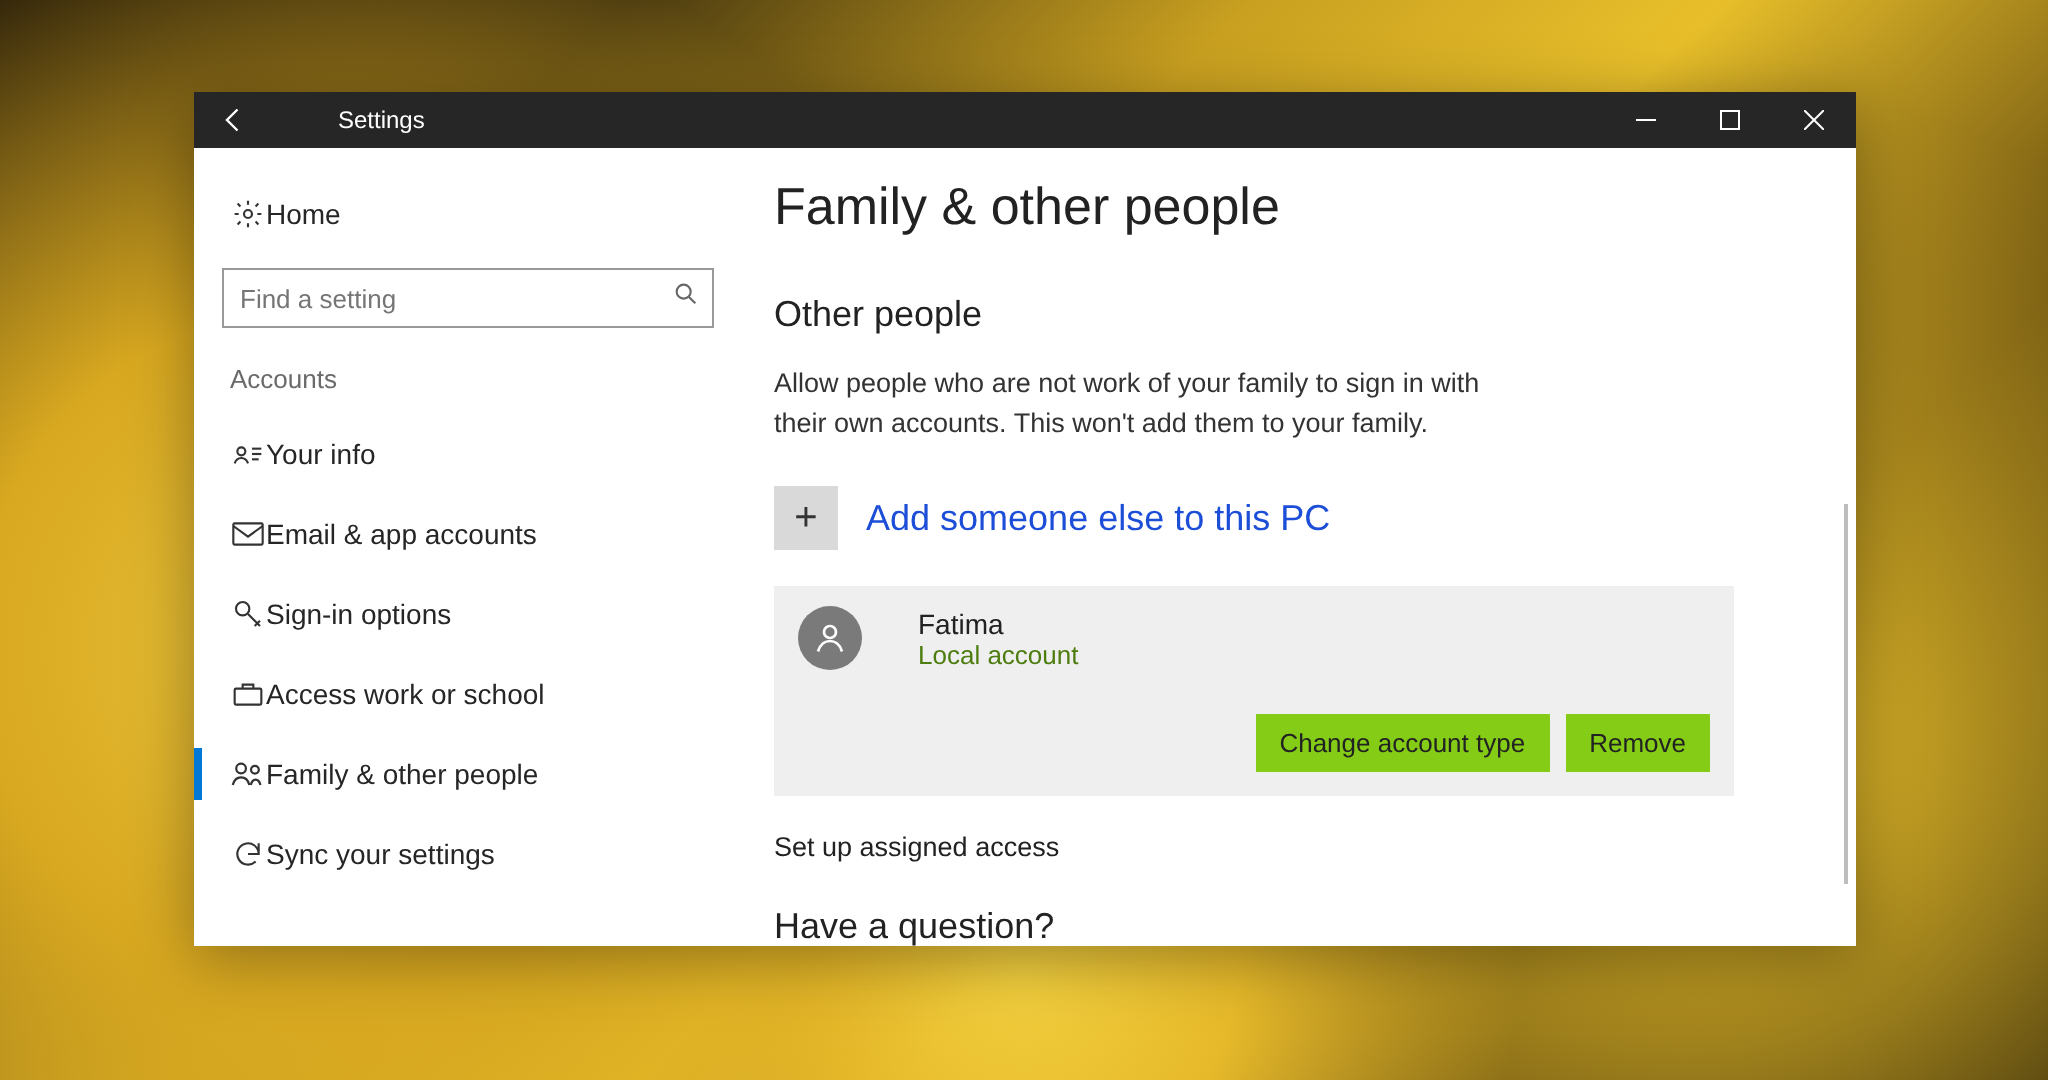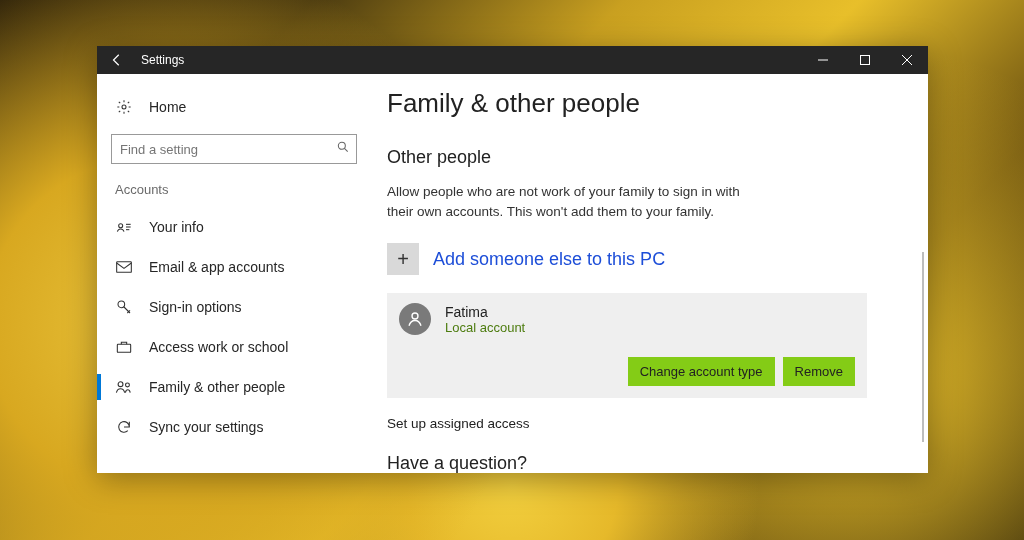--- a/index.html
+++ b/index.html
@@ -19,34 +19,34 @@
   }
   
   .titlebar {
     height:28px; background:#262626; color:#fff; display:flex; align-items:center;
     font-size:12px;
   }
   .titlebar .back {
     width:40px; height:100%; display:flex; align-items:center; justify-content:center;
     cursor:pointer;
   }
-  .titlebar .title { padding-left:4px; }
+  .titlebar .title { padding-left:4px;margin-left:28px; }
   .titlebar .winbtns { margin-left:auto; display:flex; }
   .titlebar .winbtn {
     width:42px; height:100%; display:flex; align-items:center; justify-content:center;
     cursor:pointer;
   }
   
   .body { flex:1; display:flex; overflow:hidden; }
   .sidebar {
     width:280px; padding:14px 20px 0 14px; color:#262626;
   }
   .home-row, .nav-item {
     display:flex; align-items:center; height:38px; font-size:14px; cursor:pointer;
-    gap:16px; padding-left:4px;
+    padding-left:4px;
   }
   .nav-item { height:40px; }
   .nav-item.active { position:relative; }
   .nav-item.active::before {
     content:""; position:absolute; left:-14px; top:7px; bottom:7px; width:4px; background:#0078d7;
   }
   .icon-slot { width:18px; display:flex; align-items:center; justify-content:center; color:#333; }
   .search {
     margin:8px 0 18px 0; height:30px; border:1px solid #999;
     display:flex; align-items:center; padding:0 6px 0 8px;
@@ -65,21 +65,21 @@
   .add-row { display:flex; align-items:center; gap:14px; margin-bottom:18px; cursor:pointer; }
   .plusbox {
     width:32px; height:32px; background:#d9d9d9; display:flex; align-items:center; justify-content:center;
     font-size:20px; color:#333;
   }
   .add-label { font-size:18px; color:#1d4ed8;text-align:center; }
 
   .user-card {
     background:#efefef; padding:10px 12px 12px 12px; width:480px;
   }
-  .user-head { display:flex; gap:14px; align-items:center; }
+  .user-head { display:flex; gap:28px; align-items:center; }
   .avatar {
     width:32px; height:32px; border-radius:50%; background:#7a7a7a;
     display:flex; align-items:center; justify-content:center;
   }
   .uname { font-size:14px; color:#222; }
   .utype { font-size:13px; color:#4d7c0f; }
   .card-actions { display:flex; justify-content:flex-end; gap:8px; margin-top:22px; }
   .gbtn {
     background:#84cc16; border:none; padding:7px 12px; font-size:13px; color:#222; cursor:pointer;
   }

